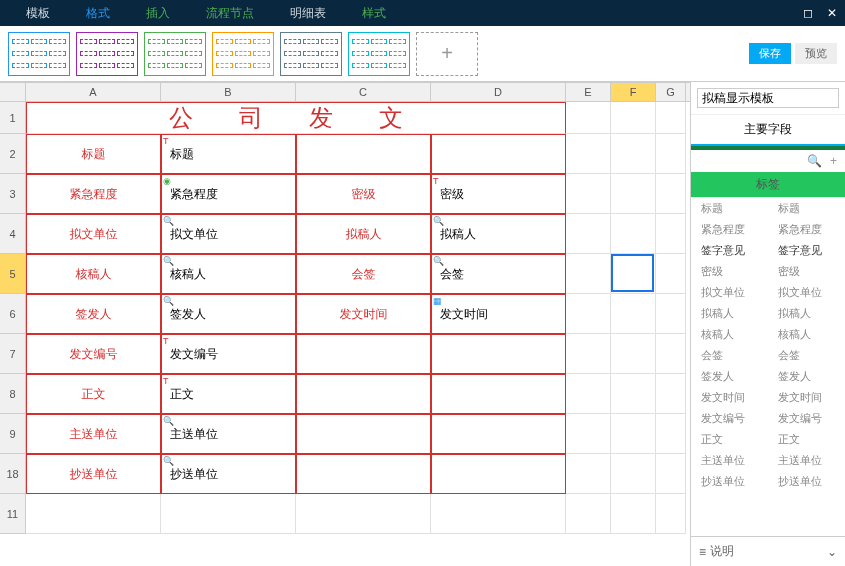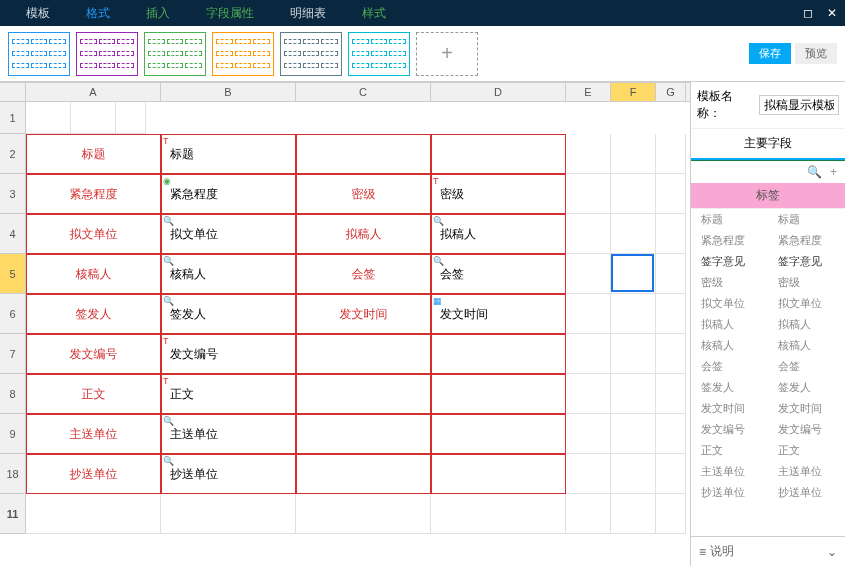--- a/index.html
+++ b/index.html
@@ -35,43 +35,43 @@
 .title{font-size:24px;color:#d32f2f;letter-spacing:20px;justify-content:center;font-family:KaiTi,serif}
 .ind{position:absolute;top:1px;left:1px;width:8px;height:8px;font-size:9px}
 .ind.t{color:#d32f2f}
 .ind.s{color:#4caf50}
 .ind.q{color:#666}
 .ind.d{color:#2196f3}
 .callout{position:absolute;left:300px;top:184px;width:268px;color:#2196f3;font-size:15px;line-height:1.8;font-weight:500;z-index:5}
 .side{width:155px;border-left:1px solid #ccc;background:#fff;display:flex;flex-direction:column}
 .sname{padding:6px;display:flex;align-items:center;gap:4px;border-bottom:1px solid #eee}
 .sname input{flex:1;border:1px solid #ccc;padding:2px 4px;width:80px}
-.stabs{display:flex;border-bottom:1px solid #15803d}
+.stabs{display:flex;border-bottom:4px solid #15803d}
 .stab{flex:1;text-align:center;padding:6px 0;cursor:pointer;background:#f5f5f5}
 .stab.active{background:#fff;border-bottom:2px solid #03a9f4}
 .sbar{display:flex;justify-content:flex-end;padding:4px 8px;gap:8px;color:#999}
 .sbar span{cursor:pointer}
-.shdr{display:flex;border-bottom:1px solid #eee;background:#f9a8d4}
+.shdr{display:flex;border-bottom:1px solid #eee;background:#22c55e}
 .shdr div{flex:1;text-align:center;padding:4px 0;color:#555}
 .slist{flex:1;overflow:auto}
 .sr{display:flex;padding:3px 0}
 .sr div{flex:1;padding-left:10px;color:#888;font-size:11px}
 .sr.sel div{color:#333;font-weight:500}
 .sfoot{border-top:1px solid #ccc;padding:6px 8px;color:#666;display:flex;align-items:center;gap:4px}
 .selbox{position:absolute;border:2px solid #1a73e8;pointer-events:none}
 </style>
 </head>
 <body>
 
 <div class="titlebar">
   <div id="tabs" style="display: flex;">
       <div class="tab">模板</div>
       <div class="tab active">格式</div>
       <div class="tab green">插入</div>
-      <div class="tab green">字段属性</div>
+      <div class="tab green">流程节点</div>
       <div class="tab">明细表</div>
       <div class="tab green">样式</div>
     </div>
   <div class="winbtns">
     <span>◻</span>
     <span>✕</span>
   </div>
 </div>
 
 <div class="ribbon">
@@ -194,20 +194,21 @@
         <div class="ch" style="width: 135px;">B</div>
         <div class="ch" style="width: 135px;">C</div>
         <div class="ch" style="width: 135px;">D</div>
         <div class="ch" style="width: 45px;">E</div>
         <div class="ch" style="width: 45px; background: rgb(255, 217, 102);">F</div>
         <div class="ch" style="width: 30px;">G</div>
       </div>
     <div class="grid" id="grid">
     <div class="row" style="height: 32px;">
           <div class="rn">1</div>
+          <div class="cell title rbt" style="width: 540px;">公 司 发 文</div>
           <div class="cell" style="width: 45px;"></div>
           <div class="cell" style="width: 45px;"></div>
           <div class="cell" style="width: 30px;"></div>
         </div>
         <div class="row" style="height: 40px;">
           <div class="rn">2</div>
           <div class="cell rb hdr" style="width: 135px;">标题</div>
           <div class="cell rb" style="width: 135px;">标题<span class="ind t">T</span></div>
           <div class="cell rb" style="width: 135px;"></div>
           <div class="cell rb" style="width: 135px;"></div>
@@ -288,37 +289,36 @@
         <div class="row" style="height: 40px;">
           <div class="rn">18</div>
           <div class="cell rb hdr" style="width: 135px;">抄送单位</div>
           <div class="cell rb" style="width: 135px;">抄送单位<span class="ind q">🔍</span></div>
           <div class="cell rb" style="width: 135px;"></div>
           <div class="cell rb" style="width: 135px;"></div>
           <div class="cell" style="width: 45px;"></div>
           <div class="cell" style="width: 45px;"></div>
           <div class="cell" style="width: 30px;"></div>
         </div>
-        <div class="row" style="height: 40px; font-weight: bold;">
+        <div class="row" style="height: 40px;">
           <div class="rn">11</div>
           <div class="cell" style="width: 135px;"></div>
           <div class="cell" style="width: 135px;"></div>
           <div class="cell" style="width: 135px;"></div>
           <div class="cell" style="width: 135px;"></div>
           <div class="cell" style="width: 45px;"></div>
           <div class="cell" style="width: 45px;"></div>
           <div class="cell" style="width: 30px;"></div>
         </div>
         <div class="selbox" style="left: 611px; top: 152px; width: 43px; height: 38px;"></div>
       </div>
   </div>
 
   <div class="side">
     <div class="sname">
-      <span>模板名称：</span>
       <input value="拟稿显示模板" style="">
     </div>
     <div class="stabs">
       <div class="stab active">主要字段</div>
     </div>
     <div class="sbar">
       <span>🔍</span>
       <span>+</span>
     </div>
     <div class="shdr">

